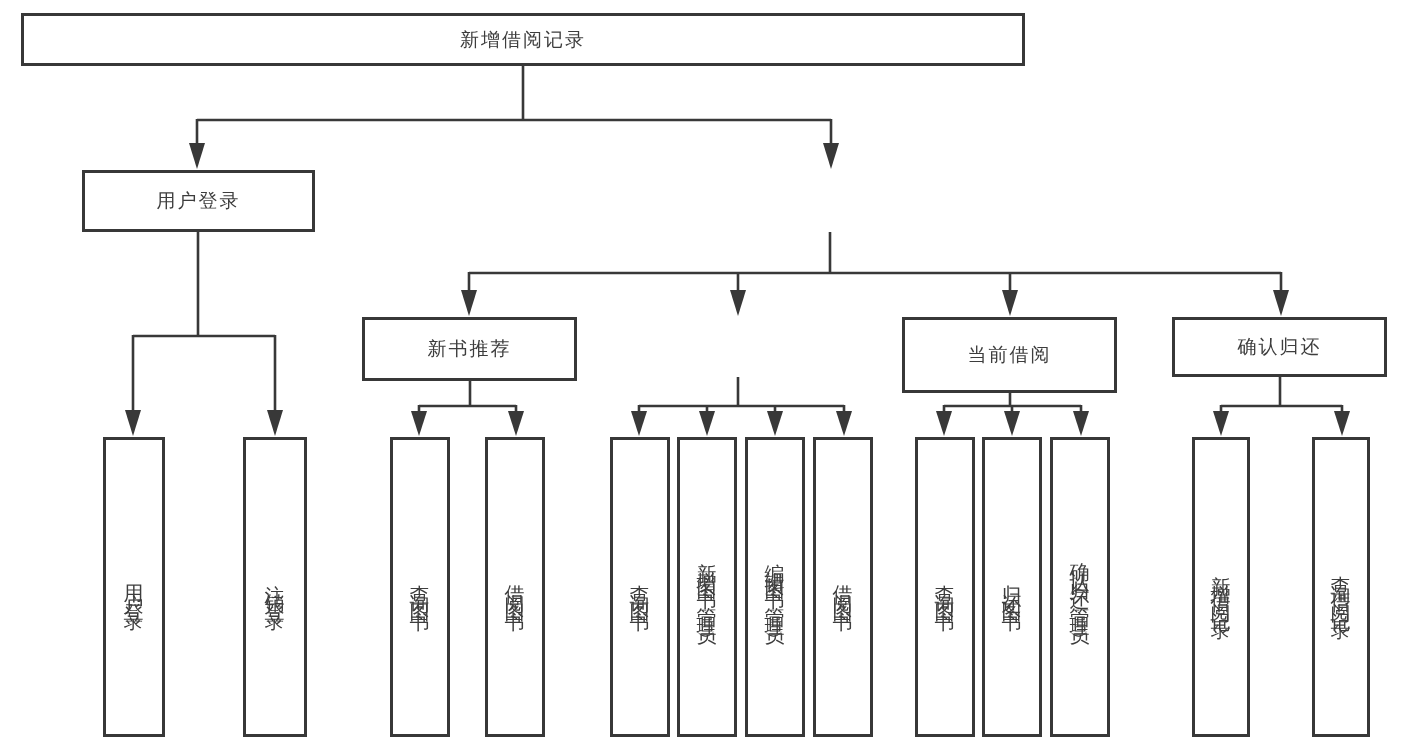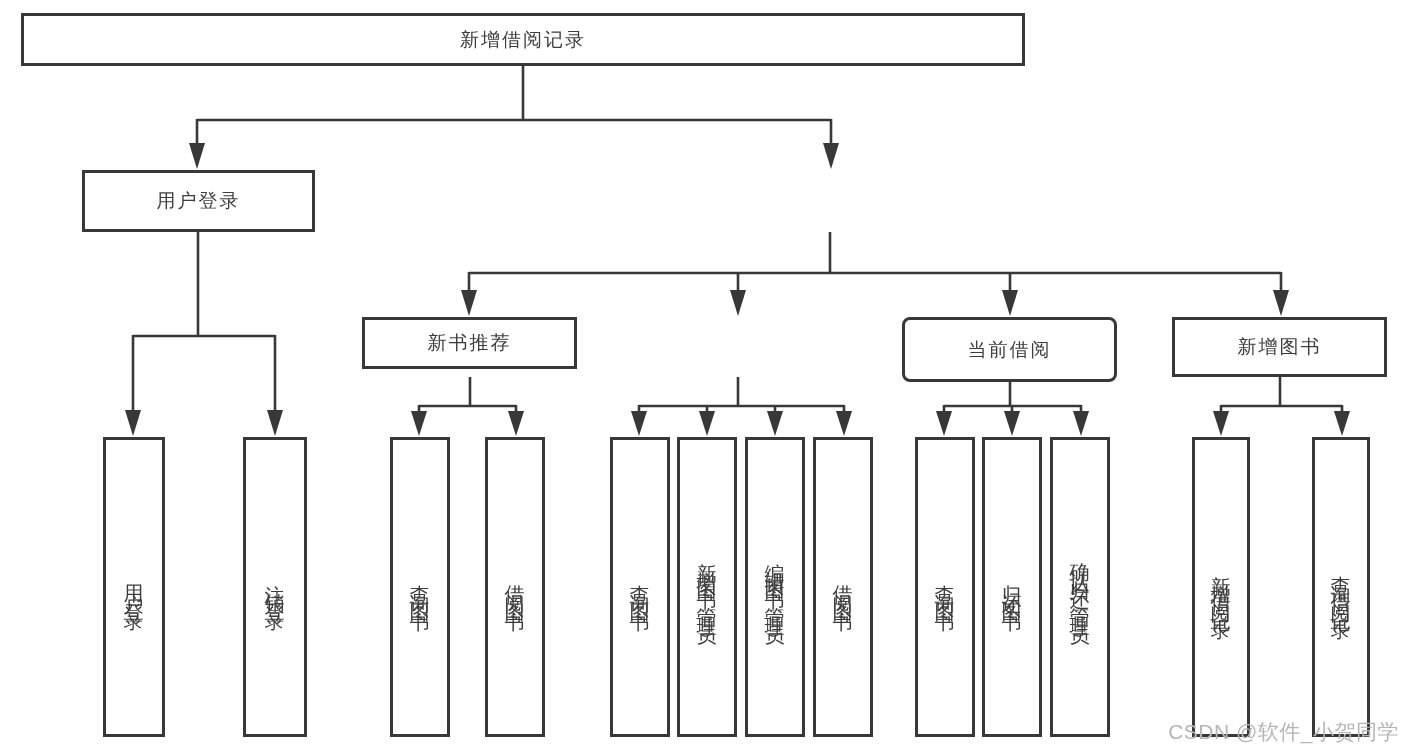--- a/index.html
+++ b/index.html
@@ -82,28 +82,28 @@
   </svg>
 
   <div class="node h" style="left:21px; top:13px; width:1004px; height:53px;">
     <span>新增借阅记录</span>
   </div>
 
   <div class="node h" style="left:82px; top:170px; width:233px; height:62px;">
     <span>用户登录</span>
   </div>
 
-  <div class="node h" style="left:362px; top:317px; width:215px; height:52px;">
+  <div class="node h" style="left:362px; top:317px; width:215px; height:64px;">
     <span>新书推荐</span>
   </div>
-  <div class="node h" style="left:902px; top:317px; width:215px; height:65px;border-radius:8px;">
+  <div class="node h" style="left:902px; top:317px; width:215px; height:76px;">
     <span>当前借阅</span>
   </div>
   <div class="node h" style="left:1172px; top:317px; width:215px; height:60px;">
-    <span>新增图书</span>
+    <span>确认归还</span>
   </div>
 
   <div class="node v" style="left:103px; top:437px; width:62px; height:300px;">
     <span class="vtext">用户登录</span>
   </div>
   <div class="node v" style="left:243px; top:437px; width:64px; height:300px;">
     <span class="vtext">注销登录</span>
   </div>
 
   <div class="node v" style="left:390px; top:437px; width:60px; height:300px;">
@@ -136,15 +136,14 @@
     <span class="vtext">确认归还（管理员）</span>
   </div>
 
   <div class="node v" style="left:1192px; top:437px; width:58px; height:300px;">
     <span class="vtext">新增借阅记录</span>
   </div>
   <div class="node v" style="left:1312px; top:437px; width:58px; height:300px;">
     <span class="vtext">查询借阅记录</span>
   </div>
 
-  <div class="watermark">CSDN @软件_小贺同学</div>
 
 </div>
 
 </body></html>

